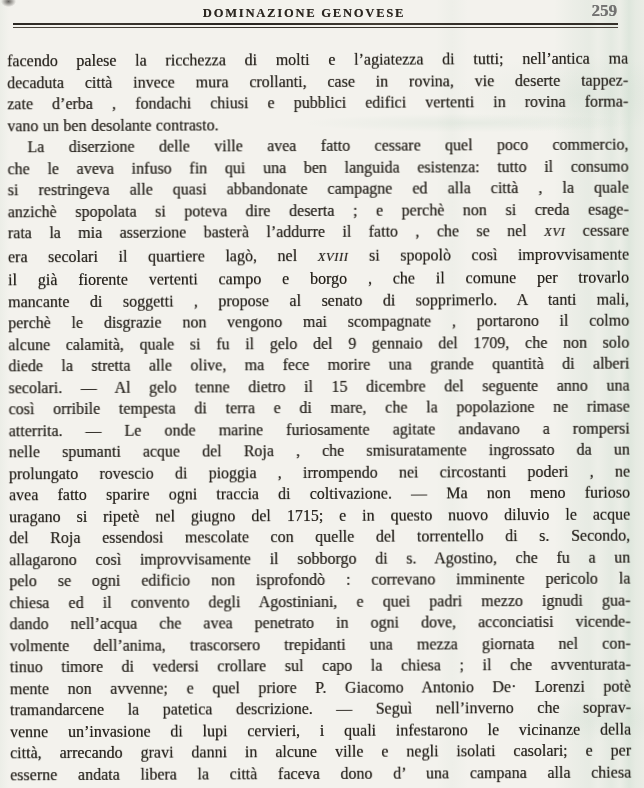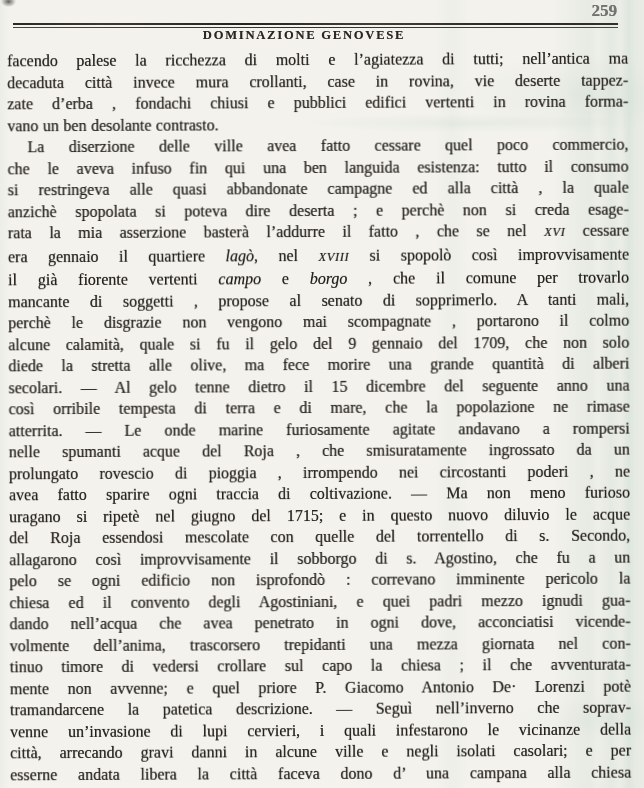--- a/index.html
+++ b/index.html
@@ -23,21 +23,21 @@
       radial-gradient(ellipse 120px 30px at 600px 720px, rgba(144,184,158,.08), rgba(144,184,158,0) 75%);
   }
   .corner-mark{
     position:absolute;left:1px;top:-4px;width:15px;height:11px;
     background:radial-gradient(closest-side, rgba(45,42,38,.7), rgba(45,42,38,0));
     filter:blur(.4px);
   }
   .header-title{
     position:absolute;left:0;top:6px;width:608px;text-align:center;
     font-weight:bold;font-size:12.5px;letter-spacing:1.8px;line-height:14px;
-    color:#2b2620;text-shadow:.2px .2px .4px rgba(43,38,32,.55);margin-top:22px;
+    color:#2b2620;text-shadow:.2px .2px .4px rgba(43,38,32,.55);
   }
   .page-number{
     position:absolute;top:1px;right:27px;
     font-size:17px;font-weight:bold;color:#737373;
     text-shadow:.2px .2px .4px rgba(43,38,32,.5);
   }
   .header-rule{
     position:absolute;left:13px;top:23px;width:605px;height:5px;
     background:
       linear-gradient(90deg,#2c2823 0%,#3d3831 15%,#27231f 38%,#443e35 60%,#2c2823 82%,#36312a 100%) 0 0/100% 2.4px no-repeat,
@@ -47,21 +47,21 @@
     position:absolute;left:7px;top:49px;width:621px;
     font-size:16px;line-height:21.5px;
     transform:rotate(-.25deg);transform-origin:310px 0;
     text-shadow:.25px .25px .45px rgba(35,30,24,.6);
     word-spacing:.5px;
     filter:blur(.18px);
   }
   .line{text-align:justify;text-align-last:justify;}
   .line.indent{text-indent:20px;}
   .line.end{text-align-last:left;}
-  .it{font-style:italic;}
+  .it{}
   .sc{font-size:12.5px;letter-spacing:.6px;font-style:italic;}
 </style>
 </head>
 <body>
 
 <div class="page">
   <div class="scan-streaks"></div>
   <div class="corner-mark"></div>
 
   <div class="header-title">DOMINAZIONE GENOVESE</div>
@@ -73,21 +73,21 @@
   <div class="body-text">
       <div class="line"><span class="rg">facendo palese la ricchezza di molti e l’agiatezza di tutti; nell’antica ma</span></div>
       <div class="line"><span class="rg">decaduta città invece mura crollanti, case in rovina, vie deserte tappez-</span></div>
       <div class="line"><span class="rg">zate d’erba , fondachi chiusi e pubblici edifici vertenti in rovina forma-</span></div>
       <div class="line end"><span class="rg">vano un ben desolante contrasto.</span></div>
       <div class="line indent"><span class="rg">La diserzione delle ville avea fatto cessare quel poco commercio,</span></div>
       <div class="line"><span class="rg">che le aveva infuso fin qui una ben languida esistenza: tutto il consumo</span></div>
       <div class="line"><span class="rg">si restringeva alle quasi abbandonate campagne ed alla città , la quale</span></div>
       <div class="line"><span class="rg">anzichè spopolata si poteva dire deserta ; e perchè non si creda esage-</span></div>
       <div class="line"><span class="rg">rata la mia asserzione basterà l’addurre il fatto , che se nel </span><span class="sc">XVI</span><span class="rg"> cessare</span></div>
-      <div class="line"><span class="rg">era gennaio il quartiere </span><span class="it">lagò</span><span class="rg">, nel </span><span class="sc">XVIII</span><span class="rg"> si spopolò così improvvisamente</span></div>
+      <div class="line"><span class="rg">era secolari il quartiere </span><span class="it">lagò</span><span class="rg">, nel </span><span class="sc">XVIII</span><span class="rg"> si spopolò così improvvisamente</span></div>
       <div class="line"><span class="rg">il già fiorente vertenti </span><span class="it">campo</span><span class="rg"> e </span><span class="it">borgo</span><span class="rg"> , che il comune per trovarlo</span></div>
       <div class="line"><span class="rg">mancante di soggetti , propose al senato di sopprimerlo. A tanti mali,</span></div>
       <div class="line"><span class="rg">perchè le disgrazie non vengono mai scompagnate , portarono il colmo</span></div>
       <div class="line"><span class="rg">alcune calamità, quale si fu il gelo del 9 gennaio del 1709, che non solo</span></div>
       <div class="line"><span class="rg">diede la stretta alle olive, ma fece morire una grande quantità di alberi</span></div>
       <div class="line"><span class="rg">secolari. — Al gelo tenne dietro il 15 dicembre del seguente anno una</span></div>
       <div class="line"><span class="rg">così orribile tempesta di terra e di mare, che la popolazione ne rimase</span></div>
       <div class="line"><span class="rg">atterrita. — Le onde marine furiosamente agitate andavano a rompersi</span></div>
       <div class="line"><span class="rg">nelle spumanti acque del Roja , che smisuratamente ingrossato da un</span></div>
       <div class="line"><span class="rg">prolungato rovescio di pioggia , irrompendo nei circostanti poderi , ne</span></div>

